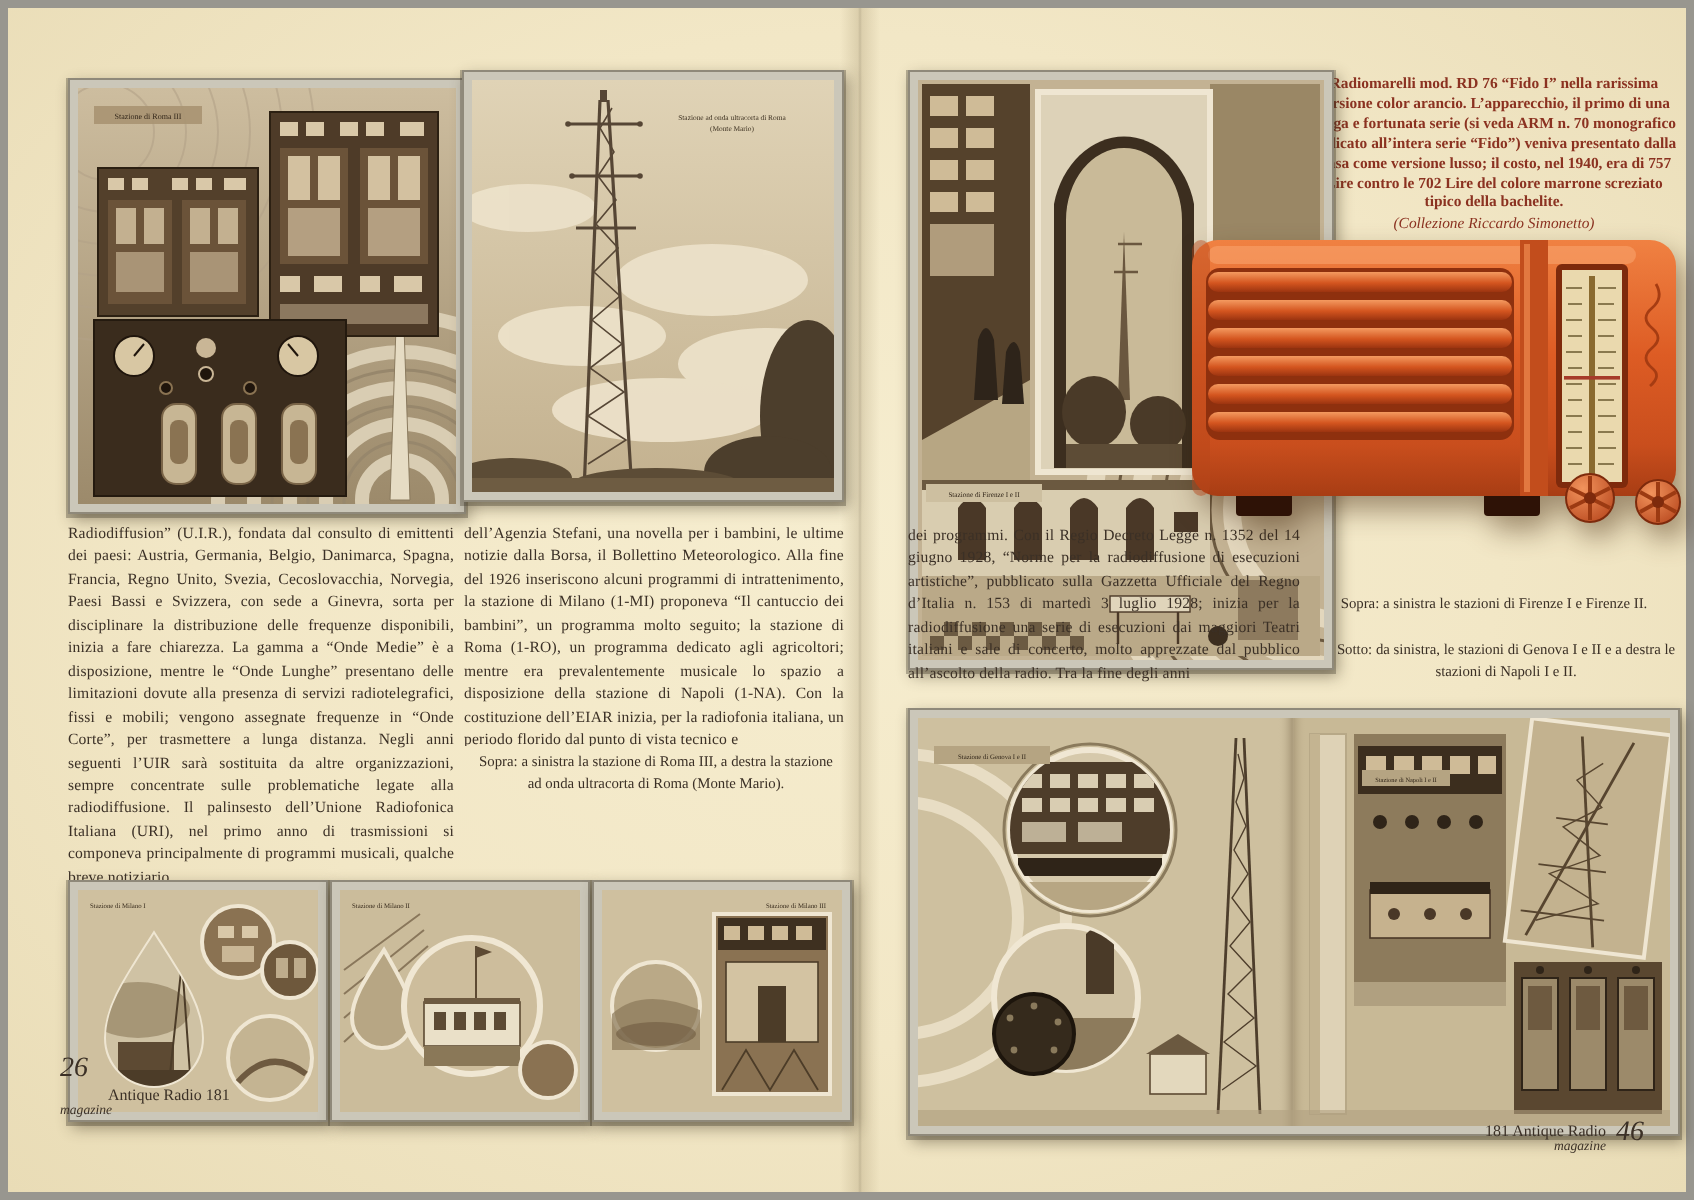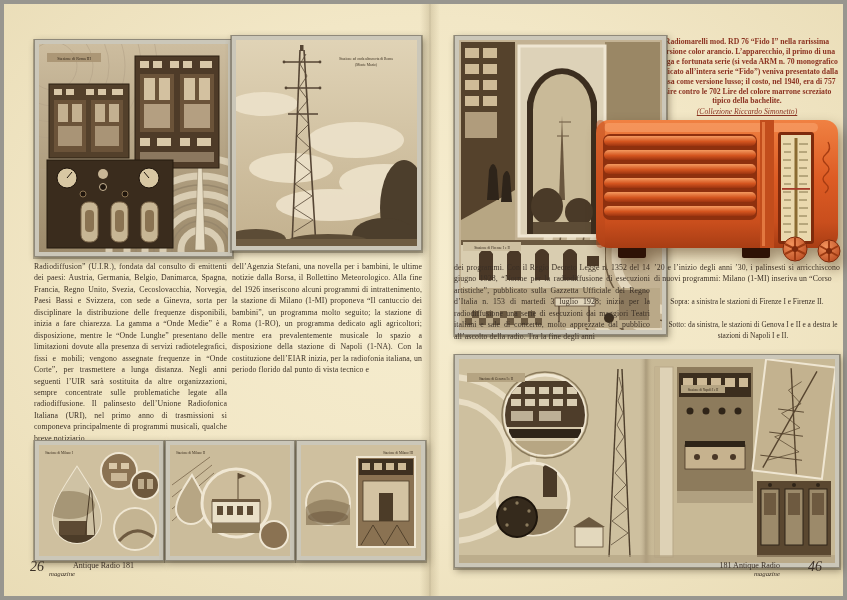--- a/index.html
+++ b/index.html
@@ -12,27 +12,27 @@
   .photo{position:absolute;background:#cbc7b9;padding:4px;
     border:1px solid #8f897a;
     box-shadow:2px 3px 7px rgba(60,48,28,.45), 0 1px 0 1px rgba(70,62,48,.35);}
   .photo svg{display:block;}
   .body-text{position:absolute;font-size:7.8px;line-height:11.45px;text-align:justify;
     color:#3b3026;overflow:hidden;letter-spacing:.1px;}
   .cap{position:absolute;font-size:7.4px;line-height:10.6px;font-weight:normal;
     text-align:center;color:#3b3026;}
   .redcap{position:absolute;font-size:7.7px;line-height:9.9px;font-weight:bold;
     text-align:center;color:#8b3221;}
-  .redcap .credit{display:block;font-weight:normal;font-style:italic;margin-top:1px;text-decoration:underline;}
+  .redcap .credit{display:block;font-weight:normal;font-style:italic;margin-top:1px;}
   .footer{position:absolute;display:flex;align-items:flex-start;color:#3b3026;}
   .footer .pg{font-style:italic;font-size:14px;line-height:14px;}
   .footer .ti{font-size:8px;line-height:8px;padding-top:2px;margin-left:24px;}
   .footer .mg{font-size:6.8px;font-style:italic;line-height:8px;}
   .fl .pg{margin-right:5px;}
-  .fr{justify-content:flex-end;text-align:right;gap:23px;}
+  .fr{justify-content:flex-end;text-align:right;}
   .fr .pg{margin-left:5px;}
   .radio{position:absolute;filter:drop-shadow(4px 7px 7px rgba(60,30,5,.45));z-index:6;}
 </style>
 </head>
 <body>
 
 <div class="spread">
   <div class="gutter"></div>
 
   <div class="photo" style="left:30px;top:35px;">
@@ -177,21 +177,21 @@
       <g text-anchor="middle" fill="#3e3222">
         <text x="130" y="20" font-size="3.7">Stazione ad onda ultracorta di Roma</text>
         <text x="130" y="25.5" font-size="3.7">(Monte Mario)</text>
       </g>
     </svg>
   </div>
 
   <div class="body-text" style="left:30px;top:257px;width:193px;height:187px;">Radiodiffusion” (U.I.R.), fondata dal consulto di emittenti dei paesi: Austria, Germania, Belgio, Danimarca, Spagna, Francia, Regno Unito, Svezia, Cecoslovacchia, Norvegia, Paesi Bassi e Svizzera, con sede a Ginevra, sorta per disciplinare la distribuzione delle frequenze disponibili, inizia a fare chiarezza. La gamma a “Onde Medie” è a disposizione, mentre le “Onde Lunghe” presentano delle limitazioni dovute alla presenza di servizi radiotelegrafici, fissi e mobili; vengono assegnate frequenze in “Onde Corte”, per trasmettere a lunga distanza. Negli anni seguenti l’UIR sarà sostituita da altre organizzazioni, sempre concentrate sulle problematiche legate alla radiodiffusione. Il palinsesto dell’Unione Radiofonica Italiana (URI), nel primo anno di trasmissioni si componeva principalmente di programmi musicali, qualche breve notiziario</div>
   <div class="body-text" style="left:228px;top:257px;width:190px;height:112px;">dell’Agenzia Stefani, una novella per i bambini, le ultime notizie dalla Borsa, il Bollettino Meteorologico. Alla fine del 1926 inseriscono alcuni programmi di intrattenimento, la stazione di Milano (1-MI) proponeva “Il cantuccio dei bambini”, un programma molto seguito; la stazione di Roma (1-RO), un programma dedicato agli agricoltori; mentre era prevalentemente musicale lo spazio a disposizione della stazione di Napoli (1-NA). Con la costituzione dell’EIAR inizia, per la radiofonia italiana, un periodo florido dal punto di vista tecnico e</div>
   <div class="cap" style="left:232px;top:372px;width:184px;">
-    <br>
+    <span>Sopra: a sinistra la stazione di Roma III, a destra la stazione ad onda ultracorta di Roma (Monte Mario).</span><br>
   </div>
 
   <div class="photo" style="left:30px;top:436px;">
     <svg width="120" height="111" viewBox="0 0 120 111">
       <defs>
           <clipPath id="cp1">
             <path d="M38,22 C52,44 62,58 62,74 A24,24 0 1,1 14,74 C14,58 24,44 38,22 Z"></path>
           </clipPath>
         </defs>
       <rect width="120" height="111" fill="#cfc09f"></rect>
@@ -260,21 +260,21 @@
           <rect x="85" y="18" width="8" height="7"></rect>
           <rect x="97" y="18" width="8" height="7"></rect>
         </g>
       <rect x="62" y="36" width="46" height="40" fill="#d3c3a2" stroke="#4c3c28" stroke-width=".8"></rect>
       <rect x="78" y="48" width="14" height="28" fill="#4c3c28"></rect>
       <path d="M60,100 L72,80 84,100 96,80 108,100" stroke="#4c3c28" stroke-width=".9" fill="none"></path>
       <text x="112" y="9" font-size="3.4" fill="#3a2d1e" text-anchor="end">Stazione di Milano III</text>
     </svg>
   </div>
 
-  <div class="footer fl" style="left:26px;top:556px;">
+  <div class="footer fl" style="left:26px;top:524px;flex-direction:column;">
     <span class="pg">26</span>
     <span>
       <div class="ti">Antique Radio 181</div>
       <div class="mg">magazine</div>
     </span>
   </div>
 
   <div class="redcap" style="left:650px;top:33px;width:186px;">
     <span>Radiomarelli mod. RD 76 “Fido I” nella rarissima versione color arancio. L’apparecchio, il primo di una lunga e fortunata serie (si veda ARM n. 70 monografico dedicato all’intera serie “Fido”) veniva presentato dalla Casa come versione lusso; il costo, nel 1940, era di 757 Lire contro le 702 Lire del colore marrone screziato tipico della bachelite.</span>
     <span class="credit">(Collezione Riccardo Simonetto)</span>
@@ -410,21 +410,20 @@
       </g>
       <g>
         <circle cx="237" cy="137" r="11" fill="url(#rknob)" stroke="#7e2a0c" stroke-width="1"></circle>
         <path d="M237 127 L237 147 M228 132 L246 142 M228 142 L246 132" stroke="#9c3a12" stroke-width="2"></path>
         <circle cx="237" cy="137" r="3" fill="#7e2a0c"></circle>
       </g>
     </svg>
   </div>
 
   <div class="body-text" style="left:450px;top:258px;width:196px;height:84px;">dei programmi. Con il Regio Decreto Legge n. 1352 del 14 giugno 1928, “Norme per la radiodiffusione di esecuzioni artistiche”, pubblicato sulla Gazzetta Ufficiale del Regno d’Italia n. 153 di martedì 3 luglio 1928; inizia per la radiodiffusione una serie di esecuzioni dai maggiori Teatri italiani e sale di concerto, molto apprezzate dal pubblico all’ascolto della radio. Tra la fine degli anni</div>
-  <div class="body-text" style="left:650px;top:258px;width:186px;height:24px;">’20 e l’inizio degli anni ’30, i palinsesti si arricchiscono di nuovi programmi: Milano (1-MI) inseriva un “Corso</div>
   <div class="cap" style="left:650px;top:293px;width:186px;">Sopra: a sinistra le stazioni di Firenze I e Firenze II.</div>
   <div class="cap" style="left:656px;top:316px;width:186px;">Sotto: da sinistra, le stazioni di Genova I e II e a destra le stazioni di Napoli I e II.</div>
 
   <div class="photo" style="left:450px;top:350px;">
     <svg width="376" height="204" viewBox="0 0 376 204">
       <defs>
         <clipPath id="cg1">
             <circle cx="86" cy="56" r="40"></circle>
           </clipPath>
         <clipPath id="cg2">

